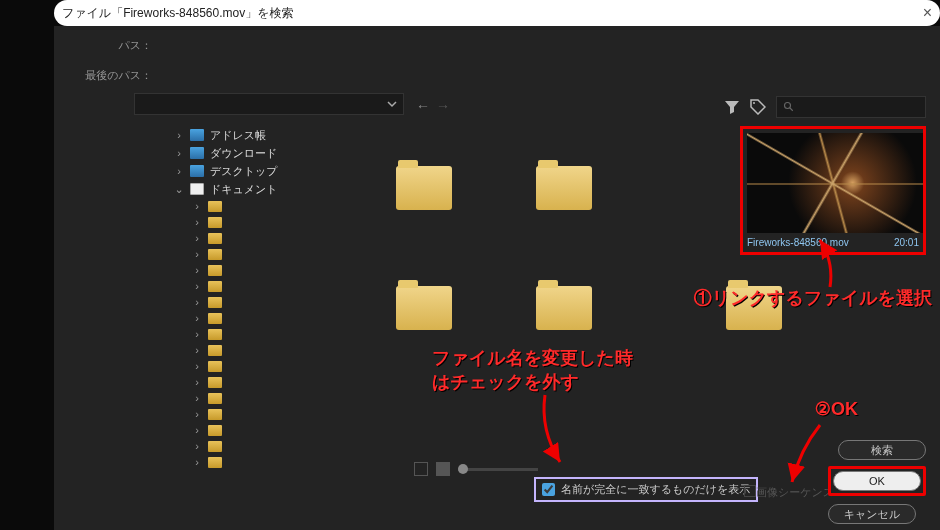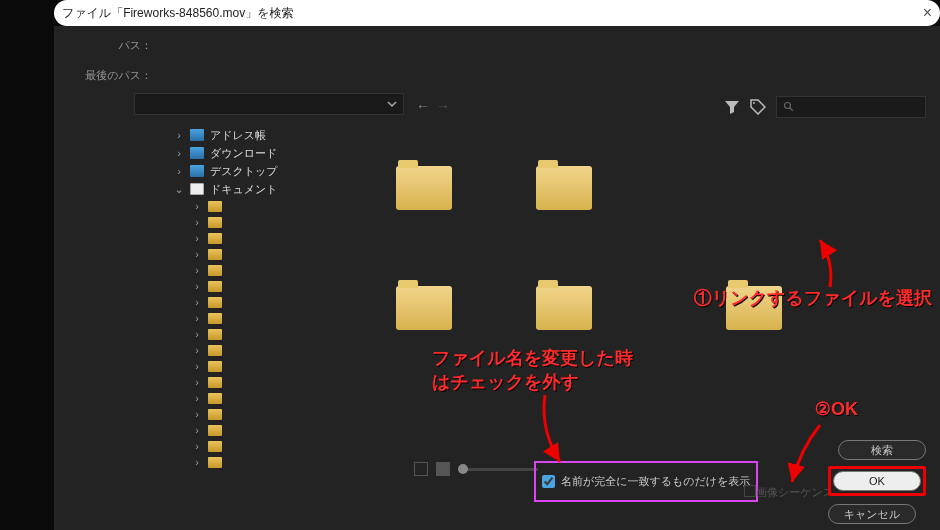--- a/index.html
+++ b/index.html
@@ -37,21 +37,21 @@
      linear-gradient(30deg, transparent 48%, #caa36a 49%, transparent 50%),
      linear-gradient(120deg, transparent 48%, #caa36a 49%, transparent 50%),
      linear-gradient(75deg, transparent 48%, #b88a4a 49%, transparent 50%),
      linear-gradient(0deg, transparent 48%, #b88a4a 49%, transparent 50%);
      background-position: 60% 50%; }
   .video-thumb .cap { display:flex; justify-content: space-between; font-size: 10px; color:#8fc6f0; margin-top:4px; }
   .viewbar { position:absolute; left: 360px; bottom: 54px; display:flex; align-items:center; gap:8px; }
   .viewbar .vb { width:14px; height:14px; border:1px solid #555; }
   .viewbar .slider { width:80px; height:3px; background:#444; position:relative; }
   .viewbar .slider::after { content:""; position:absolute; left:0; top:-4px; width:10px; height:10px; border-radius:50%; background:#888; }
-  .chkrow { position:absolute; left:480px; bottom:28px; display:flex; align-items:center; gap:6px; border:2px solid #d946ef; padding:11px 6px; }
+  .chkrow { position:absolute; left:480px; bottom:28px; display:flex; align-items:center; gap:6px; border:2px solid #c4b5fd; padding:3px 6px; }
   .chkrow input { accent-color:#4aa3e0; width:13px; height:13px; }
   .chkrow label { font-size:11px; color:#ccc; }
   .chkrow2 { position:absolute; left:690px; bottom:30px; display:flex; align-items:flex-start; gap:0; color:#555; font-size:11px; }
   .chkrow2 .cb { width:12px; height:12px; border:1px solid #444; }
   .btns { position:absolute; right:14px; bottom:6px; display:flex; flex-direction:column; gap:6px; align-items:flex-end; }
   .btn { width:88px; height:20px; border-radius:10px; border:1px solid #777; background:#2a2a2a; color:#ccc; font-size:11px; display:flex; align-items:center; justify-content:center; }
   .btn.ok { background:#eee; color:#222; }
   .okwrap { border:3px solid #e00; padding:2px; border-radius:2px; }
   
   .anno { position:absolute; color:#ff2a2a; font-weight:bold; text-shadow:1px 1px 0 #000; pointer-events:none; }
@@ -212,20 +212,27 @@
       <div class="thumb" style="left:40px; top:160px">
           <div class="folder"></div>
         </div>
       <div class="thumb" style="left:180px; top:160px">
           <div class="folder"></div>
         </div>
       <div class="thumb" style="left:370px; top:160px">
           <div class="folder"></div>
         </div>
 
+      <div class="video-thumb">
+        <div class="img"></div>
+        <div class="cap">
+          <span>Fireworks-848560.mov</span>
+          <span>20:01</span>
+        </div>
+      </div>
     </div>
   </div>
 
   <div class="viewbar">
     <span class="vb"></span>
     <span class="vb" style="background:#555"></span>
     <div class="slider"></div>
   </div>
 
   <div class="chkrow">

